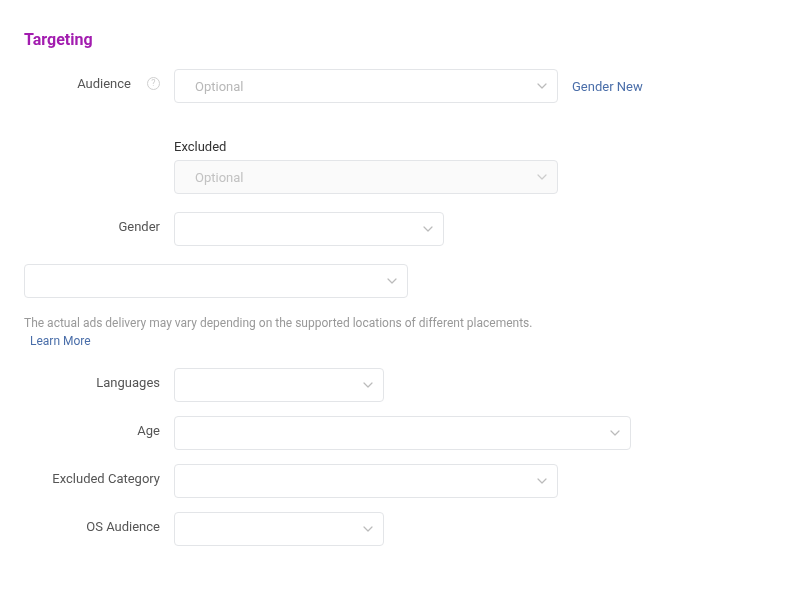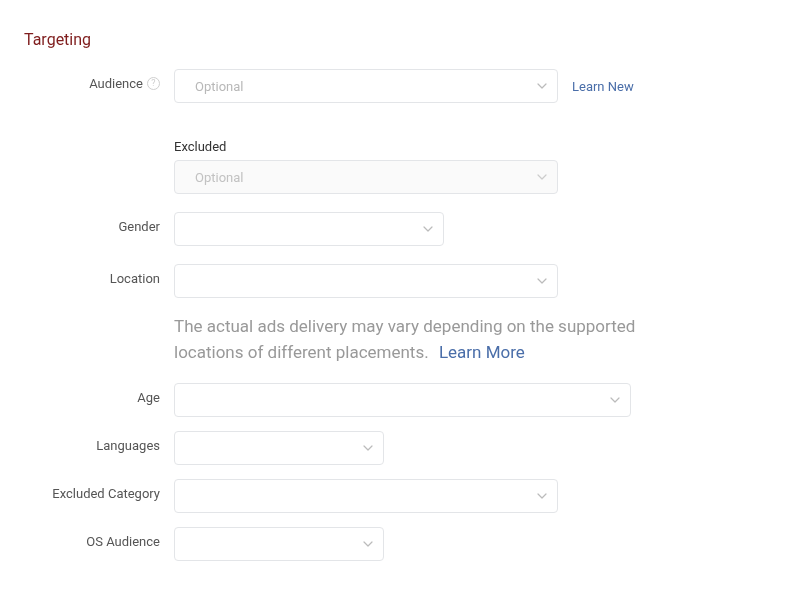--- a/index.html
+++ b/index.html
@@ -6,40 +6,40 @@
     body {
       font-family: -apple-system, BlinkMacSystemFont, "Segoe UI", Roboto, Helvetica, Arial, sans-serif;
       background: #fff;
       width: 800px;
       height: 610px;
       padding: 30px 24px;
       color: #333;
     }
     .section-title {
       font-size: 16px;
-      font-weight: 400;
-      color: #7f1d1d;
+      font-weight: 700;
+      color: #a21caf;
       margin-bottom: 20px;
     }
     .form-row {
       display: flex;
       align-items: flex-start;
       margin-bottom: 18px;
     }
     .form-label-col {
       width: 150px;
       text-align: right;
       padding-right: 14px;
       padding-top: 7px;
       font-size: 13px;
       color: #555;
       display: flex;
       justify-content: flex-end;
       align-items: center;
-      gap: 4px;
+      gap: 16px;
     }
     .form-control-col {
       flex: 1;
       display: flex;
       align-items: center;
       flex-wrap: wrap;
       gap: 10px;
     }
     .select-box {
       position: relative;
@@ -73,21 +73,21 @@
       font-size: 13px;
       cursor: pointer;
     }
     .sublabel {
       font-size: 13px;
       color: #333;
       margin-bottom: 6px;
       margin-top: 4px;
     }
     .help-text {
-      font-size: 17px;
+      font-size: 12px;
       color: #999;
       line-height: 1.5;
       margin-top: 6px;
       max-width: 520px;
     }
     .help-text .inline-link {
       color: #4a6ea9;
       cursor: pointer;
       display: inline-block;
       margin-left: 6px;
@@ -121,21 +121,21 @@
     <div class="form-control-col stack">
       <div style="display:flex;align-items:center;gap:14px;">
         <div class="select-box placeholder w-lg">
           <span>Optional</span>
           <span class="chevron">
             <svg width="10" height="6" viewBox="0 0 10 6">
                 <path d="M1 1l4 4 4-4" stroke="#bbb" stroke-width="1.2" fill="none" stroke-linecap="round" stroke-linejoin="round"></path>
               </svg>
           </span>
         </div>
-        <span class="link">Learn New</span>
+        <span class="link">Gender New</span>
       </div>
 
       <div style="margin-top:22px;">
         <div class="sublabel">Excluded</div>
         <div class="select-box placeholder disabled w-lg">
           <span>Optional</span>
           <span class="chevron">
             <svg width="10" height="6" viewBox="0 0 10 6">
                 <path d="M1 1l4 4 4-4" stroke="#ccc" stroke-width="1.2" fill="none" stroke-linecap="round" stroke-linejoin="round"></path>
               </svg>
@@ -154,92 +154,89 @@
         <span class="chevron">
           <svg width="10" height="6" viewBox="0 0 10 6">
               <path d="M1 1l4 4 4-4" stroke="#bbb" stroke-width="1.2" fill="none" stroke-linecap="round" stroke-linejoin="round"></path>
             </svg>
         </span>
       </div>
     </div>
   </div>
 
   <div class="form-row">
-    <div class="form-label-col">
-      <span>Location</span>
-    </div>
     <div class="form-control-col stack">
       <div class="select-box w-lg">
         <span class="chevron">
           <svg width="10" height="6" viewBox="0 0 10 6">
               <path d="M1 1l4 4 4-4" stroke="#bbb" stroke-width="1.2" fill="none" stroke-linecap="round" stroke-linejoin="round"></path>
             </svg>
         </span>
       </div>
       <div class="help-text">
         <span>The actual ads delivery may vary depending on the supported locations of different placements.</span>
         <span class="inline-link">Learn More</span>
       </div>
     </div>
   </div>
 
   <div class="form-row row-tight">
     <div class="form-label-col">
+      <span>Languages</span>
+    </div>
+    <div class="form-control-col">
+      <div class="select-box w-sm">
+        <span class="chevron">
+          <svg width="10" height="6" viewBox="0 0 10 6">
+              <path d="M1 1l4 4 4-4" stroke="#bbb" stroke-width="1.2" fill="none" stroke-linecap="round" stroke-linejoin="round"></path>
+            </svg>
+        </span>
+      </div>
+    </div>
+  </div>
+
+  <div class="form-row row-tight">
+    <div class="form-label-col">
       <span>Age</span>
     </div>
     <div class="form-control-col">
       <div class="select-box w-xl">
         <span class="chevron">
           <svg width="10" height="6" viewBox="0 0 10 6">
               <path d="M1 1l4 4 4-4" stroke="#bbb" stroke-width="1.2" fill="none" stroke-linecap="round" stroke-linejoin="round"></path>
             </svg>
         </span>
       </div>
     </div>
   </div>
 
   <div class="form-row row-tight">
     <div class="form-label-col">
-      <span>Languages</span>
+      <span>Excluded Category</span>
+    </div>
+    <div class="form-control-col">
+      <div class="select-box w-lg">
+        <span class="chevron">
+          <svg width="10" height="6" viewBox="0 0 10 6">
+              <path d="M1 1l4 4 4-4" stroke="#bbb" stroke-width="1.2" fill="none" stroke-linecap="round" stroke-linejoin="round"></path>
+            </svg>
+        </span>
+      </div>
+    </div>
+  </div>
+
+
+  <div class="form-row row-tight">
+    <div class="form-label-col">
+      <span>OS Audience</span>
     </div>
     <div class="form-control-col">
       <div class="select-box w-sm">
         <span class="chevron">
           <svg width="10" height="6" viewBox="0 0 10 6">
               <path d="M1 1l4 4 4-4" stroke="#bbb" stroke-width="1.2" fill="none" stroke-linecap="round" stroke-linejoin="round"></path>
             </svg>
         </span>
       </div>
     </div>
   </div>
 
-  <div class="form-row row-tight">
-    <div class="form-label-col">
-      <span>Excluded Category</span>
-    </div>
-    <div class="form-control-col">
-      <div class="select-box w-lg">
-        <span class="chevron">
-          <svg width="10" height="6" viewBox="0 0 10 6">
-              <path d="M1 1l4 4 4-4" stroke="#bbb" stroke-width="1.2" fill="none" stroke-linecap="round" stroke-linejoin="round"></path>
-            </svg>
-        </span>
-      </div>
-    </div>
-  </div>
-
-
-  <div class="form-row row-tight">
-    <div class="form-label-col">
-      <span>OS Audience</span>
-    </div>
-    <div class="form-control-col">
-      <div class="select-box w-sm">
-        <span class="chevron">
-          <svg width="10" height="6" viewBox="0 0 10 6">
-              <path d="M1 1l4 4 4-4" stroke="#bbb" stroke-width="1.2" fill="none" stroke-linecap="round" stroke-linejoin="round"></path>
-            </svg>
-        </span>
-      </div>
-    </div>
-  </div>
-
 </div>
 
 </body></html>

